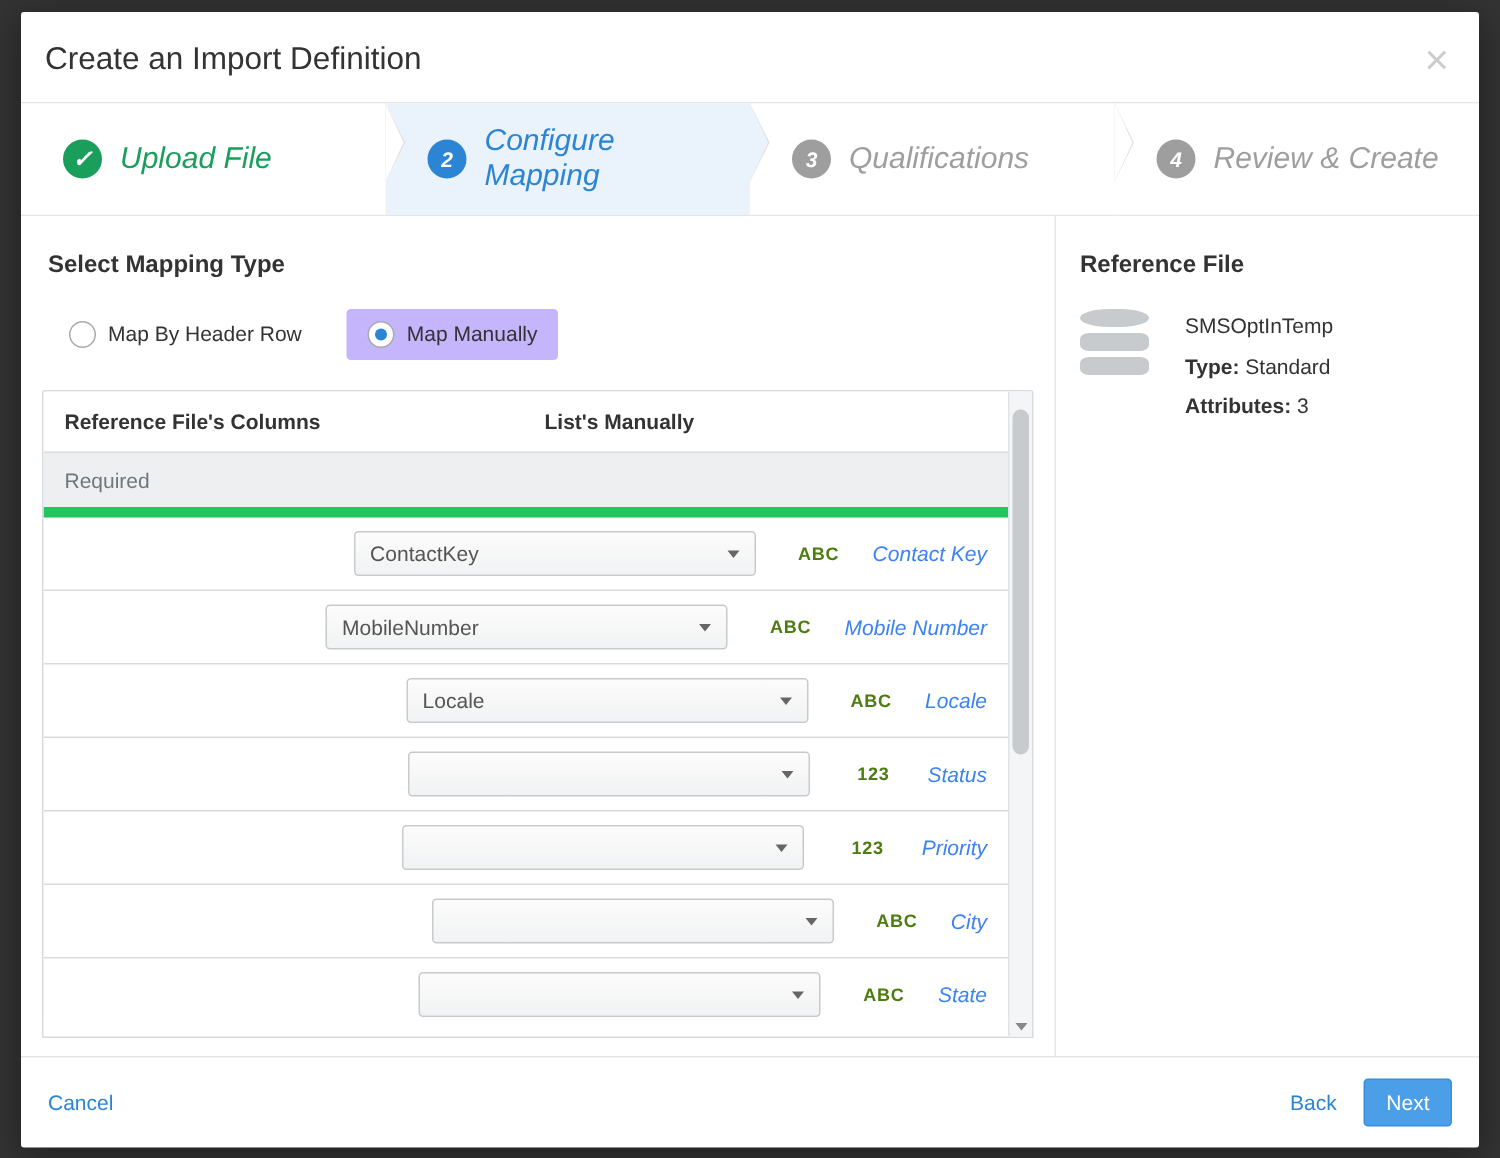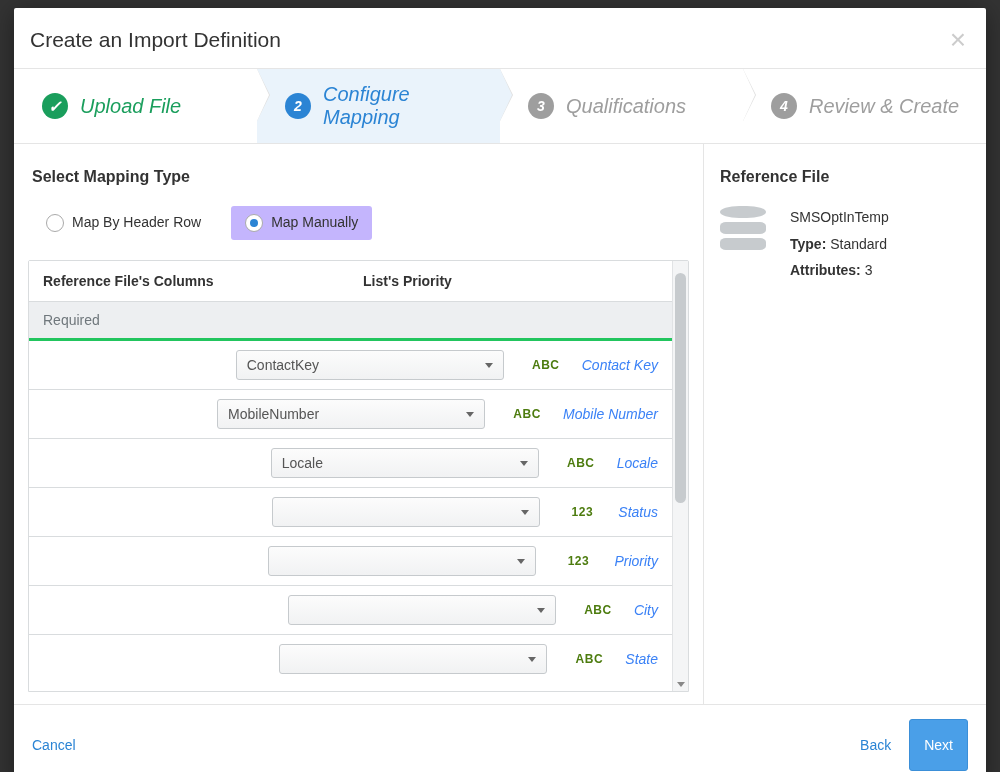--- a/index.html
+++ b/index.html
@@ -172,21 +172,21 @@
     border-bottom: 1px solid #d9dcde;
     background: #fff;
   }
   .col-left { width: 310px; }
   .col-right { flex: 1; padding-left: 10px; }
   .group-header {
     background: #edeff1;
     padding: 10px 14px;
     color: #6f777c;
     font-size: 14px;
-    border-bottom: 3px solid #22c55e;
+    border-bottom: 7px solid #22c55e;
   }
   .map-row {
     display: flex;
     align-items: center;
     padding: 9px 14px;
     border-bottom: 1px solid #d9dcde;
     justify-content: flex-end;
   }
   .map-row:last-child { border-bottom: none; }
   .select {
@@ -292,21 +292,21 @@
     color: #2b84d4;
     cursor: pointer;
     font-size: 14px;
   }
   .footer-right { display: flex; gap: 18px; align-items: center; }
   .primary-btn {
     background: #4a9fe8;
     color: #fff;
     border: 1px solid #3b8fd8;
     border-radius: 3px;
-    padding: 17px 14px;
+    padding: 7px 14px;
     font-size: 14px;
     cursor: pointer;
   }
 </style>
 </head>
 <body>
 
 <div class="modal">
 
   <div class="modal-header">
@@ -346,21 +346,21 @@
         <div class="radio-opt selected">
           <div class="radio-dot"></div>
           <div class="radio-label">Map Manually</div>
         </div>
       </div>
 
       <div class="grid-wrap">
         <div class="grid-scroll">
           <div class="grid-head">
             <div class="col-left">Reference File's Columns</div>
-            <div class="col-right">List's Priority</div>
+            <div class="col-right">List's Manually</div>
           </div>
 
           <div class="group-header">Required</div>
 
           <div class="map-row">
             <div class="select">
               <span>ContactKey</span>
               <span class="caret"></span>
             </div>
             <div class="type-badge">ABC</div>

